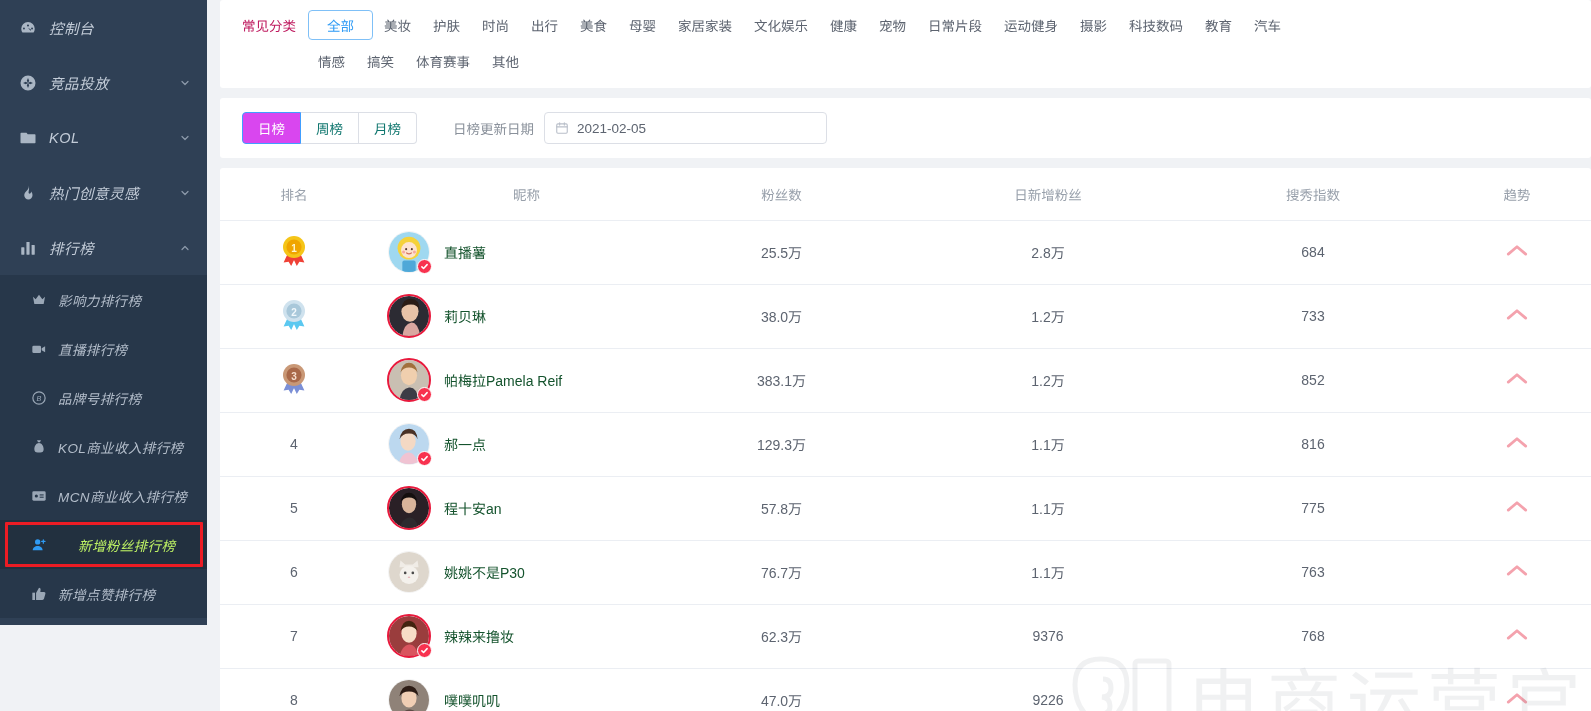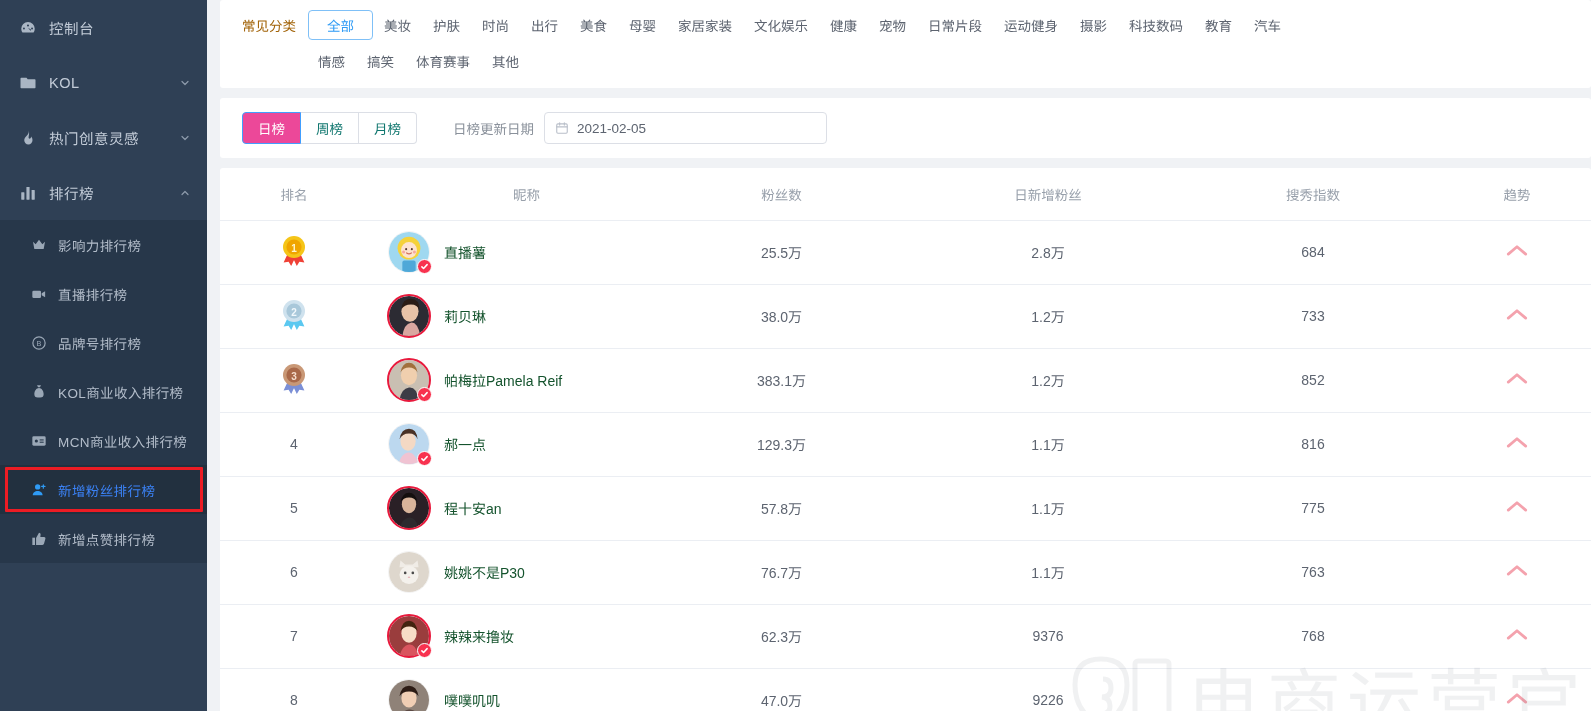--- a/index.html
+++ b/index.html
@@ -7,23 +7,23 @@
   html, body {
     width: 1591px; height: 711px;
     overflow: hidden;
     font-family: "Liberation Sans", "DejaVu Sans", sans-serif;
     background: #f0f2f5;
   }
   .app { display: flex; width: 1591px; height: 711px; }
 
   
   .sidebar {
-    width: 207px; flex: 0 0 207px; height: 711px;
+    width: 207px; flex: 0 0 207px; height: 625px;
     background: #2f4055;
-    overflow: hidden; position: relative;
+    overflow: hidden; position: relative; font-style: italic;
   }
   .nav-item {
     display: flex; align-items: center;
     height: 55px; padding: 0 16px 0 18px;
     color: #c3ccd8; font-size: 14.5px;
     cursor: pointer; position: relative;
   }
   .nav-item .ico {
     width: 20px; height: 20px; flex: 0 0 20px;
     margin-right: 11px;
@@ -49,21 +49,21 @@
   }
   .sub-item .ico {
     width: 18px; height: 18px; flex: 0 0 18px;
     margin-right: 10px;
     display: flex; align-items: center; justify-content: center;
     color: #9aa7b6;
   }
   .sub-item .ico svg { display: block; }
   .sub-item .lbl { white-space: nowrap; letter-spacing: .4px; }
   .sub-item.active { background: #22303f; }
-  .sub-item.active .lbl { color: #3b82f6; }
+  .sub-item.active .lbl { color: #bef264; margin-left: 20px; }
   .sub-item.active .ico { color: #2f9bf5; }
   .annot-box {
     position: absolute;
     left: 5px; right: 4px; top: 2px; bottom: 2px;
     border: 3px solid #ec1c24;
     pointer-events: none;
     border-radius: 1px;
   }
 
   
@@ -81,21 +81,21 @@
   }
 
   
   .cat-card { padding: 8px 0 10px 0; }
   .cat-row {
     display: flex; align-items: center;
     min-height: 34px;
     padding-left: 22px;
   }
   .cat-label {
-    color: #a16207; font-size: 13.5px;
+    color: #be185d; font-size: 13.5px;
     margin-right: 12px; white-space: nowrap;
     flex: 0 0 auto;
   }
   .cat-list { display: flex; align-items: center; flex: 1 1 auto; }
   .cat-chip {
     color: #5d6470; font-size: 13.5px;
     padding: 4px 10px;
     border-radius: 3px;
     white-space: nowrap;
     cursor: pointer;
@@ -126,21 +126,21 @@
     background: #fff; color: #0f766e;
     font-size: 13.5px; cursor: pointer;
     white-space: nowrap;
   }
   .radio-btn:first-child {
     border-left-width: 1px;
     border-radius: 4px 0 0 4px;
   }
   .radio-btn:last-child { border-radius: 0 4px 4px 0; }
   .radio-btn.active {
-    background: #ec4899; border-color: #409eff;
+    background: #d946ef; border-color: #409eff;
     color: #fff;
   }
   .date-label {
     margin-left: 36px; margin-right: 10px;
     color: #8a919b; font-size: 13.5px; white-space: nowrap;
   }
   .date-input {
     width: 283px; height: 32px;
     border: 1px solid #dcdfe6; border-radius: 4px;
     display: flex; align-items: center;
@@ -244,20 +244,33 @@
     <div class="nav-item">
       <span class="ico">
         <svg width="18" height="18" viewBox="0 0 24 24" fill="currentColor">
             <path d="M12 4a9 9 0 00-9 9 8.9 8.9 0 001.6 5.1h14.8A8.9 8.9 0 0021 13a9 9 0 00-9-9zm0 3.2a1.4 1.4 0 110 2.8 1.4 1.4 0 010-2.8zM6.6 11.4a1.3 1.3 0 110 2.6 1.3 1.3 0 010-2.6zm10.8 0a1.3 1.3 0 110 2.6 1.3 1.3 0 010-2.6zM12 11.6l4.3 2.6-1 1.5z"></path>
           </svg>
       </span>
       <span class="lbl">控制台</span>
     </div>
 
 
+    <div class="nav-item">
+      <span class="ico">
+        <svg width="18" height="18" viewBox="0 0 24 24" fill="currentColor">
+            <path d="M12 2a10 10 0 100 20 10 10 0 000-20zm0 3.4L13.6 9 12 12 10.4 9zM5.4 12L9 10.4 12 12l-3 1.6zm6.6 6.6L10.4 15 12 12l1.6 3zM15 13.6L12 12l3-1.6L18.6 12z"></path>
+          </svg>
+      </span>
+      <span class="lbl">竞品投放</span>
+      <span class="chev">
+        <svg width="12" height="12" viewBox="0 0 24 24" fill="none" stroke="currentColor" stroke-width="2.4" stroke-linecap="round" stroke-linejoin="round">
+            <path d="M6 9l6 6 6-6"></path>
+          </svg>
+      </span>
+    </div>
 
     <div class="nav-item">
       <span class="ico">
         <svg width="18" height="18" viewBox="0 0 24 24" fill="currentColor">
             <path d="M3 5h7l1.6 2H21a1 1 0 011 1v10a1 1 0 01-1 1H3a1 1 0 01-1-1V6a1 1 0 011-1z"></path>
           </svg>
       </span>
       <span class="lbl">KOL</span>
       <span class="chev">
         <svg width="12" height="12" viewBox="0 0 24 24" fill="none" stroke="currentColor" stroke-width="2.4" stroke-linecap="round" stroke-linejoin="round">

